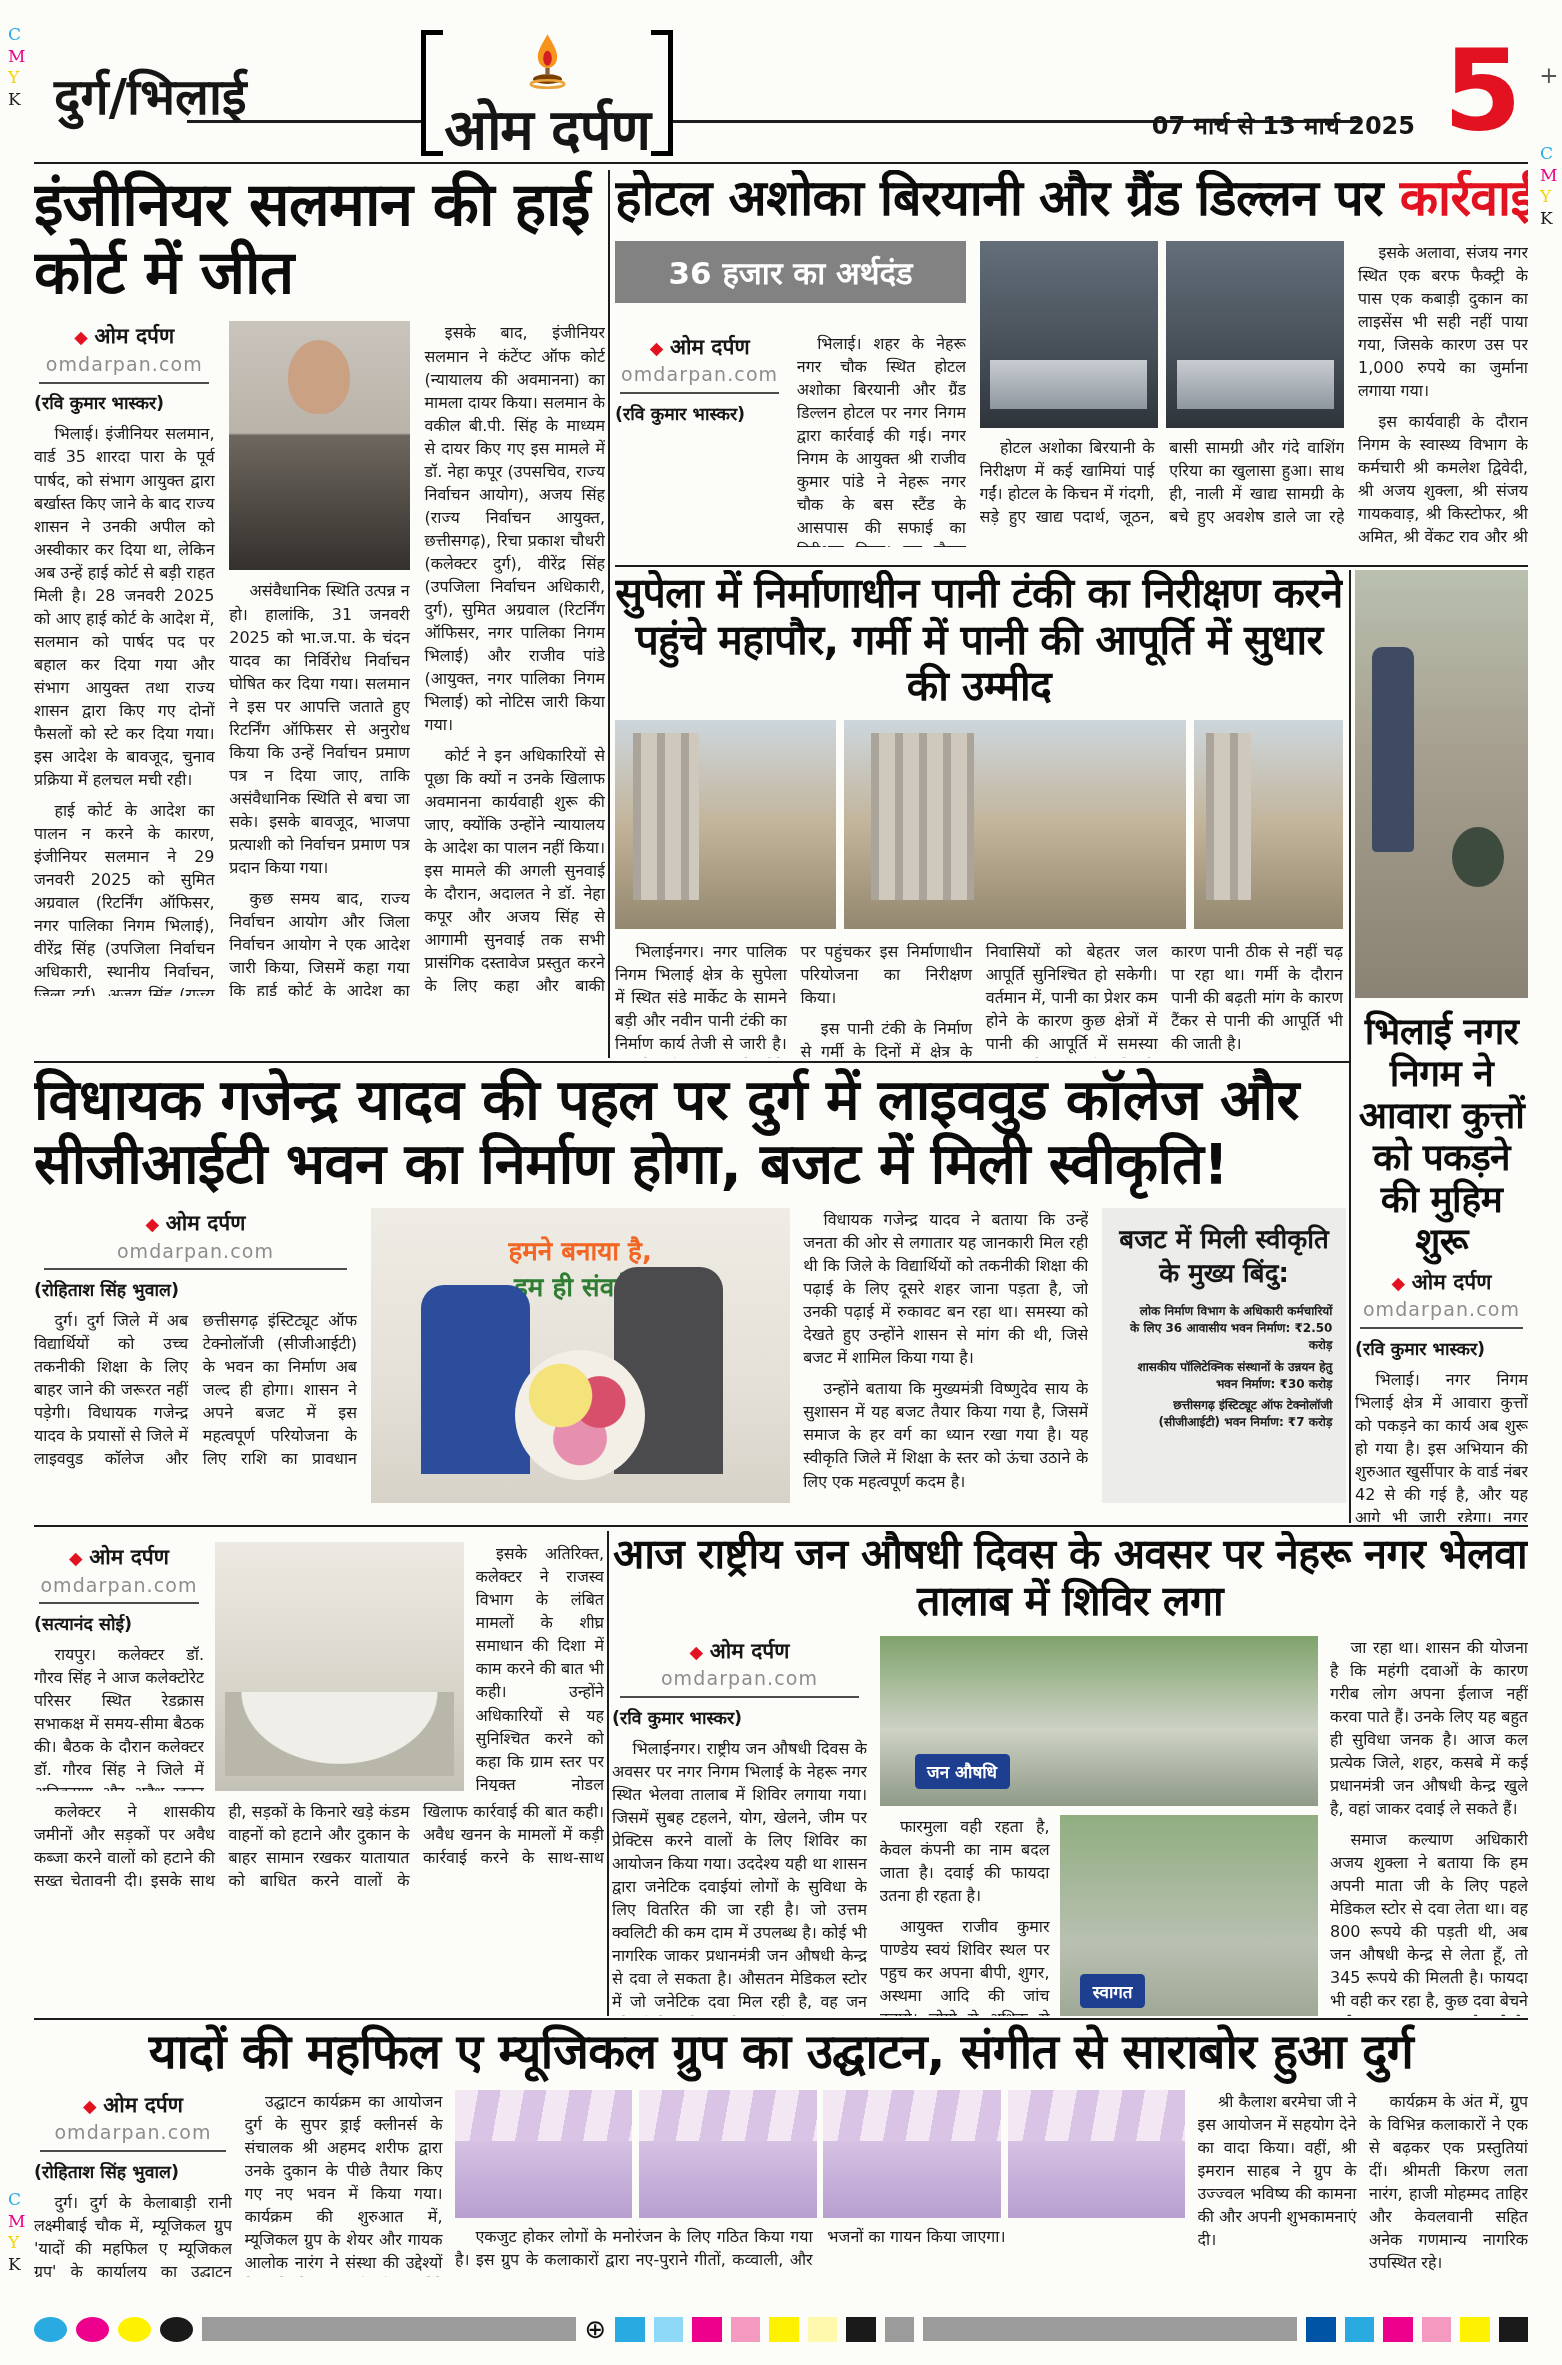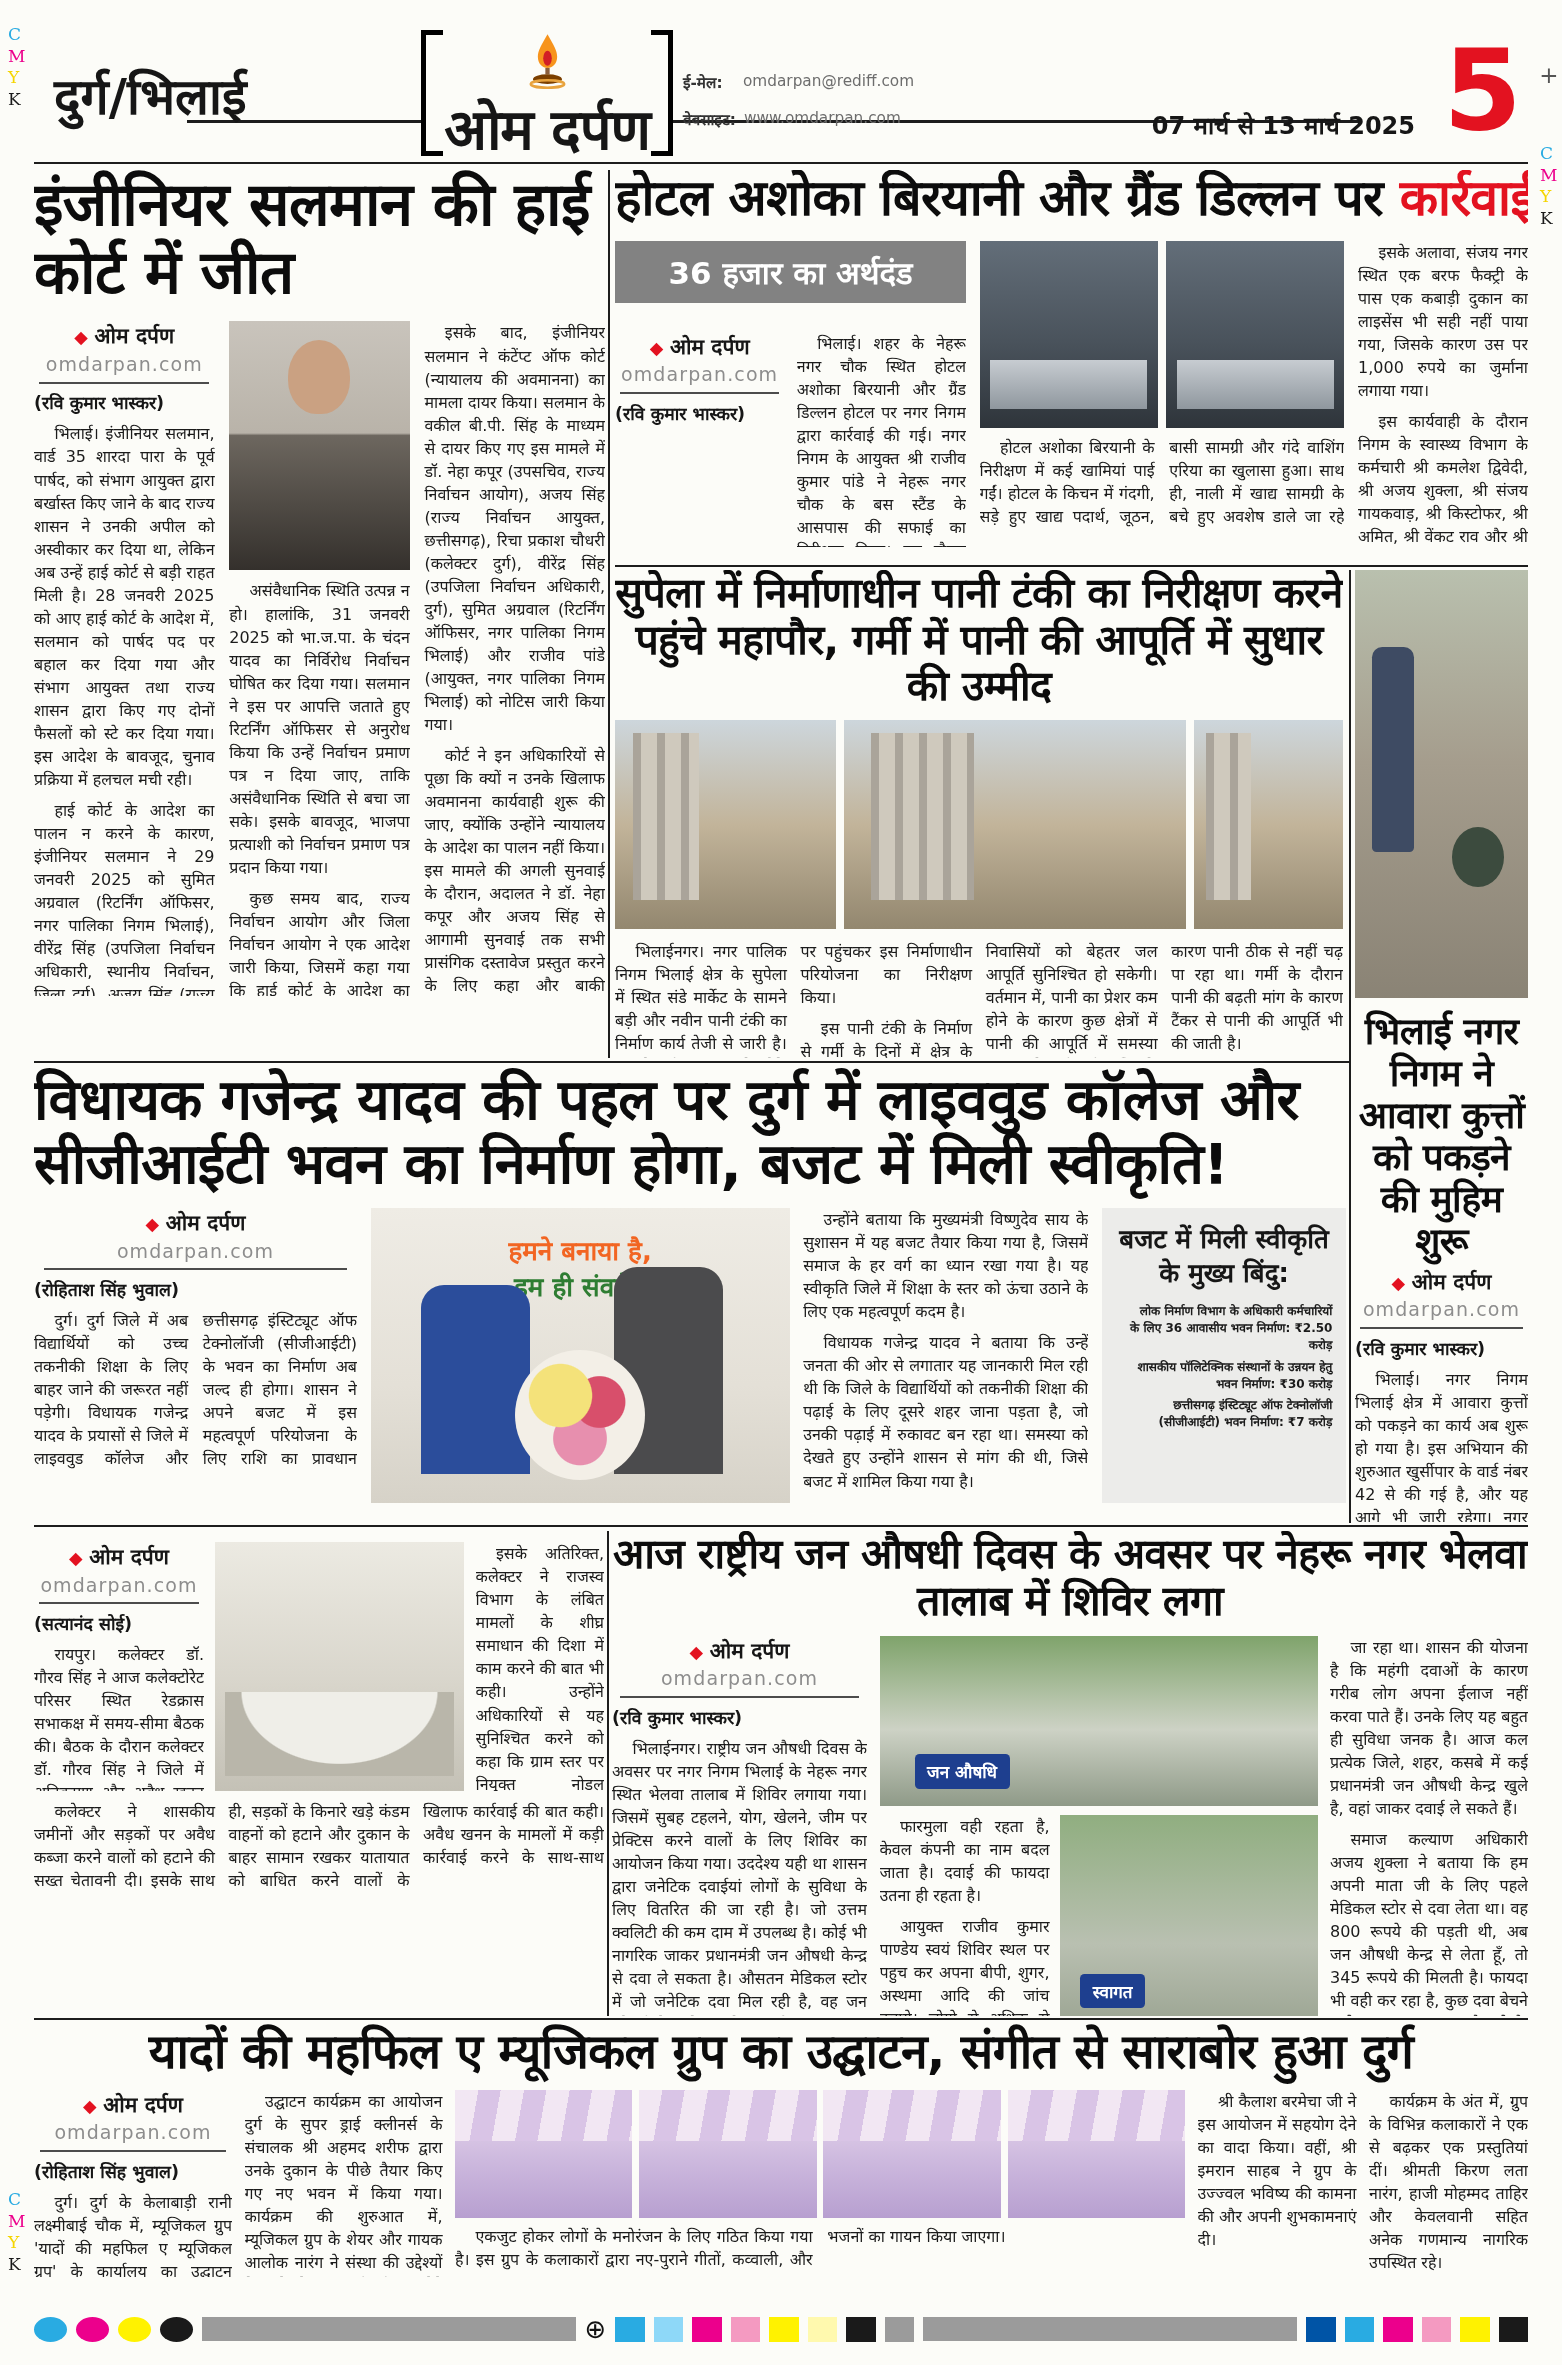--- a/index.html
+++ b/index.html
@@ -192,30 +192,20 @@
     <svg width="43" height="59" viewBox="0 0 80 110">
       <path d="M40 4 C52 26 58 34 58 46 C58 59 49 67 40 67 C31 67 22 59 22 46 C22 34 28 26 40 4Z" fill="#f7941d"></path>
       <ellipse cx="40" cy="49" rx="8" ry="14" fill="#d21f26"></ellipse>
       <rect x="36" y="67" width="8" height="12" fill="#8b5e3c"></rect>
       <ellipse cx="40" cy="88" rx="27" ry="9" fill="#7b3f00"></ellipse>
       <ellipse cx="40" cy="97" rx="31" ry="7" fill="none" stroke="#e8a33d" stroke-width="5"></ellipse>
     </svg>
     <div class="mast-title">ओम दर्पण</div>
   </div>
 
-  <div class="abs contact">
-    <div class="row" style="padding-bottom:8px;">
-      <span class="lbl">ई-मेल:</span>
-      <span class="val">omdarpan@rediff.com</span>
-    </div>
-    <div class="row" style="padding-top:9px;">
-      <span class="lbl">वेबसाइट:</span>
-      <span class="val">www.omdarpan.com</span>
-    </div>
-  </div>
 
   <div class="abs hdr-date">07 मार्च से 13 मार्च 2025</div>
   <div class="abs hdr-page-num">5</div>
 
   <div class="hline" style="left:34px;top:162px;width:1494px;height:2.3px;"></div>
 
   <section class="abs sec-salman clip">
     <h1 class="headline">इंजीनियर सलमान की हाई कोर्ट में जीत</h1>
     <div class="salman-body body-text">
       <div class="clip">
@@ -318,22 +308,22 @@
       <div class="photo ph-bouquet">
         <div class="banner-text">
           <span class="l1">हमने बनाया है,</span>
           <span class="l2">हम ही संवारेंगे</span>
         </div>
         <div class="vest-blue"></div>
         <div class="vest-gray"></div>
         <div class="bouquet"></div>
       </div>
       <div class="clip">
+        <p>विधायक गजेन्द्र यादव ने बताया कि उन्हें जनता की ओर से लगातार यह जानकारी मिल रही थी कि जिले के विद्यार्थियों को तकनीकी शिक्षा की पढ़ाई के लिए दूसरे शहर जाना पड़ता है, जो उनकी पढ़ाई में रुकावट बन रहा था। समस्या को देखते हुए उन्होंने शासन से मांग की थी, जिसे बजट में शामिल किया गया है।</p>
         <p>उन्होंने बताया कि मुख्यमंत्री विष्णुदेव साय के सुशासन में यह बजट तैयार किया गया है, जिसमें समाज के हर वर्ग का ध्यान रखा गया है। यह स्वीकृति जिले में शिक्षा के स्तर को ऊंचा उठाने के लिए एक महत्वपूर्ण कदम है।</p>
-        <p>विधायक गजेन्द्र यादव ने बताया कि उन्हें जनता की ओर से लगातार यह जानकारी मिल रही थी कि जिले के विद्यार्थियों को तकनीकी शिक्षा की पढ़ाई के लिए दूसरे शहर जाना पड़ता है, जो उनकी पढ़ाई में रुकावट बन रहा था। समस्या को देखते हुए उन्होंने शासन से मांग की थी, जिसे बजट में शामिल किया गया है।</p>
 
       </div>
       <div class="budget-box">
         <h3>बजट में मिली स्वीकृति के मुख्य बिंदु:</h3>
         <p>लोक निर्माण विभाग के अधिकारी कर्मचारियों के लिए 36 आवासीय भवन निर्माण: ₹2.50 करोड़</p>
         <p>शासकीय पॉलिटेक्निक संस्थानों के उन्नयन हेतु भवन निर्माण: ₹30 करोड़</p>
         <p>छत्तीसगढ़ इंस्टिट्यूट ऑफ टेक्नोलॉजी (सीजीआईटी) भवन निर्माण: ₹7 करोड़</p>
 
       </div>
     </div>

